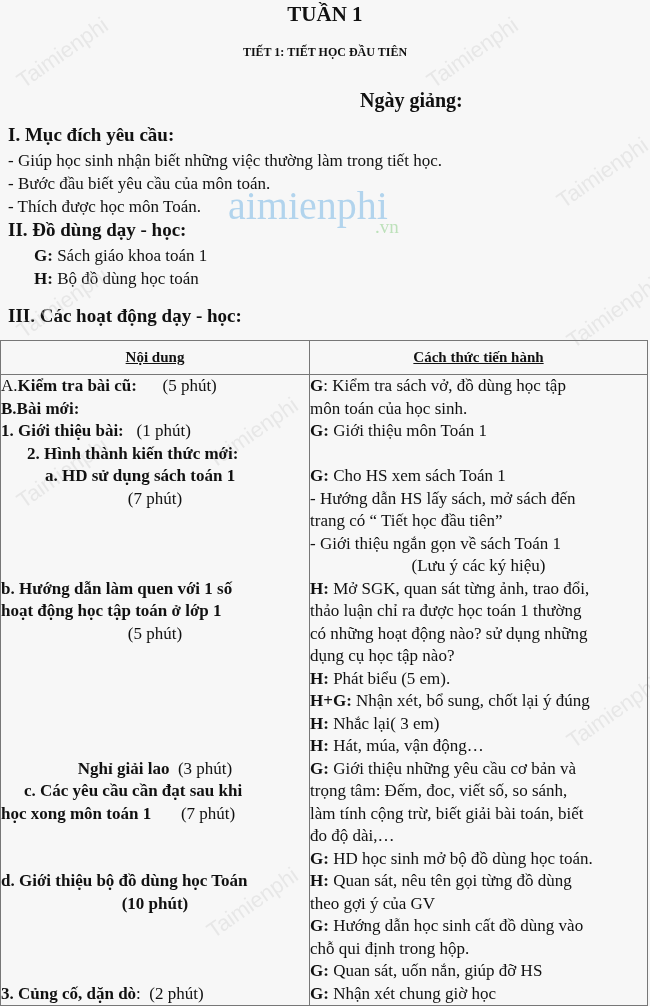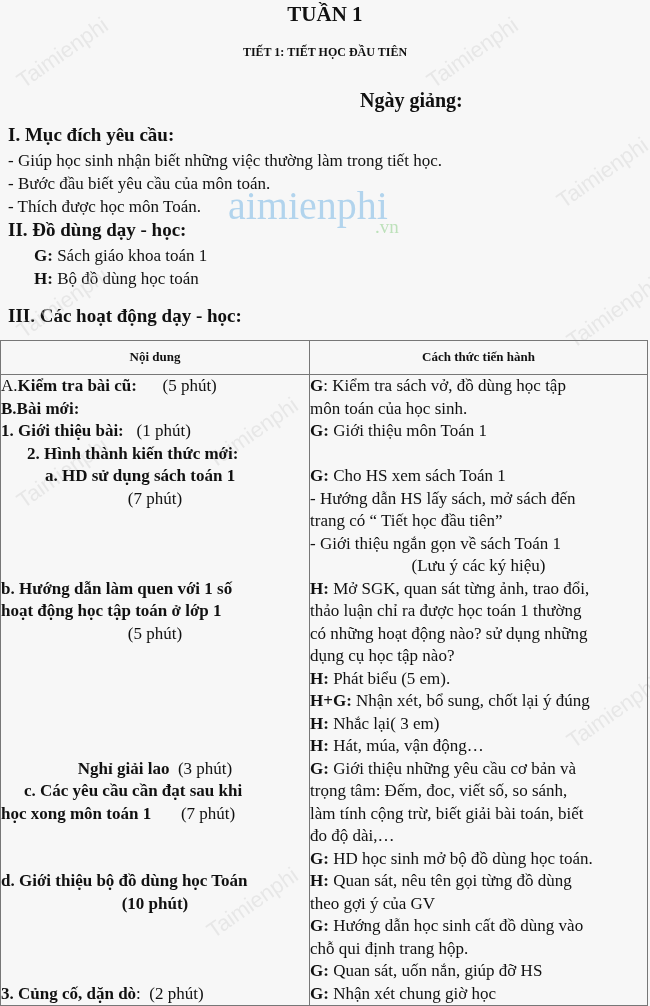--- a/index.html
+++ b/index.html
@@ -44,21 +44,21 @@
 
   table.plan {
     position:absolute; left:0; top:340px; width:648px; height:663px;
     border-collapse:collapse; z-index:2;
   }
   table.plan td, table.plan th {
     border:1px solid #777; vertical-align:top; padding:0;
     font-size:17px; line-height:22.5px;
   }
   table.plan th {
-    height:33px; font-weight:bold; font-size:13px; vertical-align:middle; text-align:center;
+    height:33px; font-weight:bold; font-size:15px; vertical-align:middle; text-align:center;text-decoration:underline;
   }
   th.c1, td.c1 { width:308px; }
   td.c1 { padding:2px 2px 0 7px; }
   td.c2 { padding:2px 4px 0 5px; }
   .cell-line { display:block; white-space:nowrap; height:22.5px; }
   .center { text-align:center; }
   .gap { height:22.5px; display:block; }
 </style>
 </head>
 <body>
@@ -146,19 +146,19 @@
       <span class="cell-line"><b>H:</b><span> Nhắc lại( 3 em)</span></span>
       <span class="cell-line"><b>H:</b><span> Hát, múa, vận động…</span></span>
       <span class="cell-line"><b>G:</b><span> Giới thiệu những yêu cầu cơ bản và</span></span>
       <span class="cell-line"><b></b><span>trọng tâm: Đếm, đoc, viết số, so sánh,</span></span>
       <span class="cell-line"><b></b><span>làm tính cộng trừ, biết giải bài toán, biết</span></span>
       <span class="cell-line"><b></b><span>đo độ dài,…</span></span>
       <span class="cell-line"><b>G:</b><span> HD học sinh mở bộ đồ dùng học toán.</span></span>
       <span class="cell-line"><b>H:</b><span> Quan sát, nêu tên gọi từng đồ dùng</span></span>
       <span class="cell-line"><b></b><span>theo gợi ý của GV</span></span>
       <span class="cell-line"><b>G:</b><span> Hướng dẫn học sinh cất đồ dùng vào</span></span>
-      <span class="cell-line"><b></b><span>chỗ qui định trang hộp.</span></span>
+      <span class="cell-line"><b></b><span>chỗ qui định trong hộp.</span></span>
       <span class="cell-line"><b>G:</b><span> Quan sát, uốn nắn, giúp đỡ HS</span></span>
       <span class="cell-line"><b>G:</b><span> Nhận xét chung giờ học</span></span>
     </td>
   </tr>
 </tbody>
   </table>
 
 </body></html>

